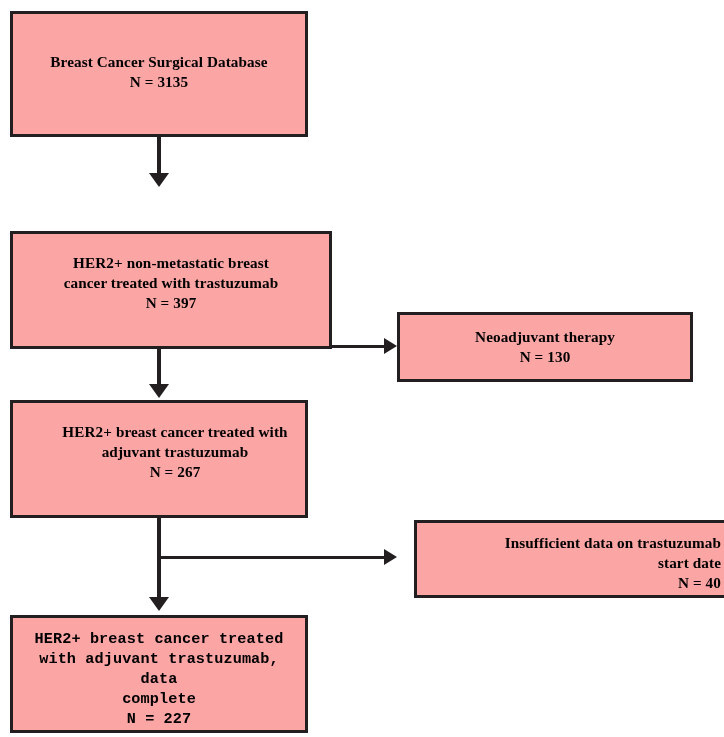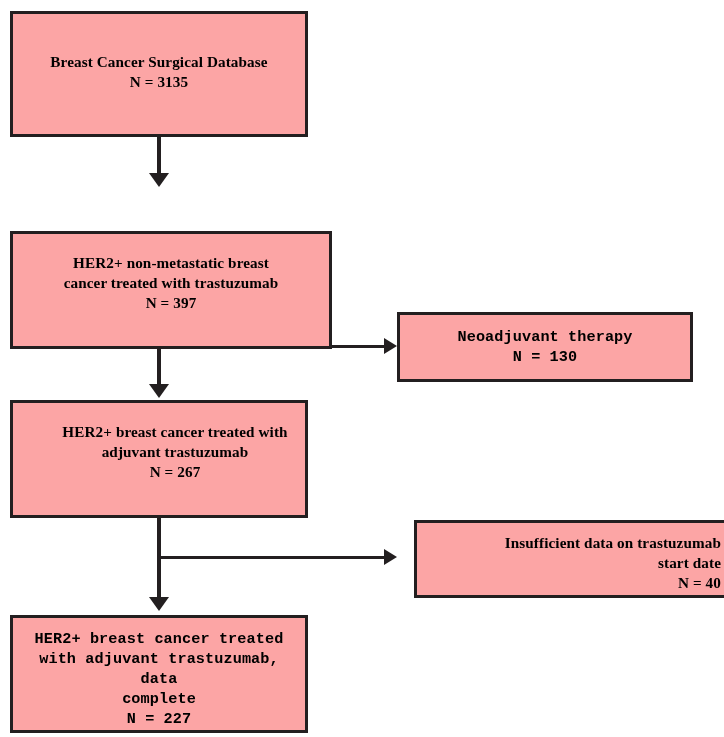--- a/index.html
+++ b/index.html
@@ -42,21 +42,21 @@
   #box-her2-nonmet { left: 10px; top: 187px; width: 322px; height: 118px; margin-top: 44px; }
   #box-her2-nonmet .node-inner { padding-top: 19px; }
 
   #box-adjuvant    { left: 10px; top: 400px; width: 298px; height: 118px; }
   #box-adjuvant    .node-inner { padding-top: 19px; margin-left: 32px; }
 
   #box-complete    { left: 10px; top: 615px; width: 298px; height: 118px; }
   #box-complete    .node-inner { padding-top: 11px; font-family: Liberation Mono, monospace; }
 
   
-  #box-neoadjuvant { left: 397px; top: 312px; width: 296px; height: 70px; font-family: Liberation Mono, monospace; }
+  #box-neoadjuvant { left: 397px; top: 312px; width: 296px; height: 70px; }
   #box-neoadjuvant .node-inner { padding-top: 12px; }
 
   #box-insufficient { left: 414px; top: 520px; width: 320px; height: 78px; text-align: right; }
   #box-insufficient .node-inner { padding-top: 10px; }
 
   
   .conn-v {
     position: absolute;
     width: 4px;
     background: #231f20;

